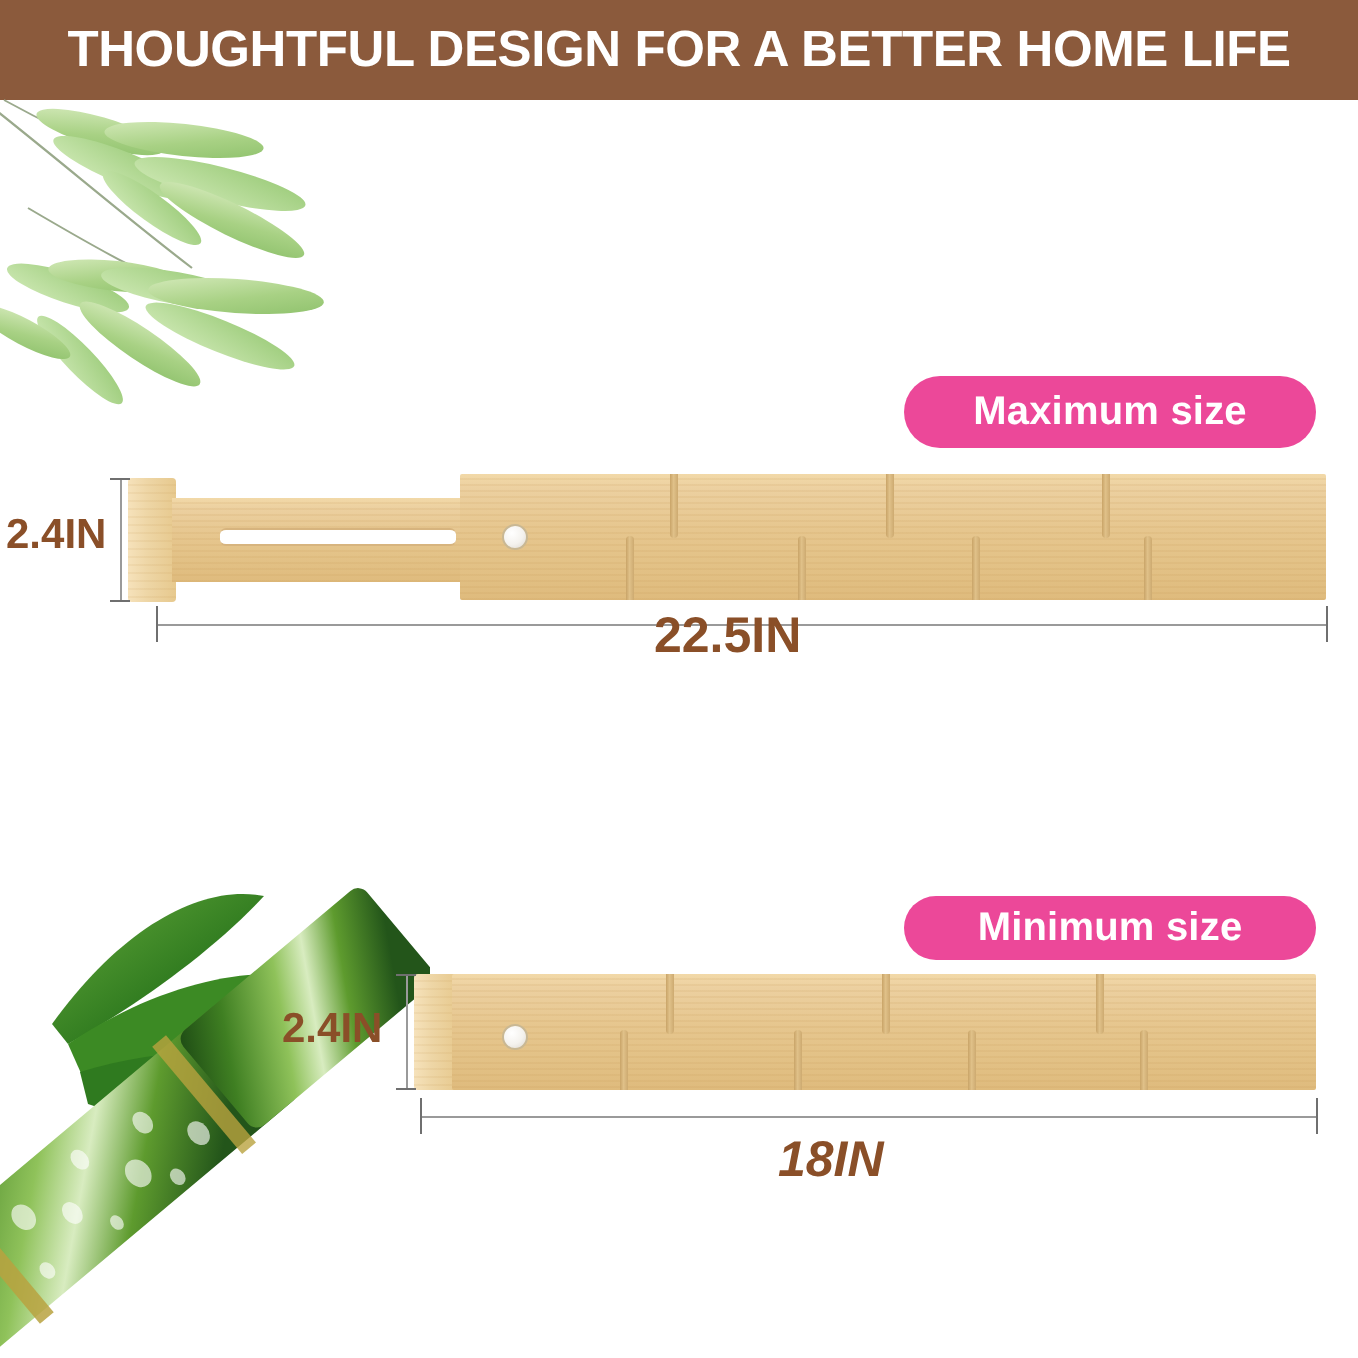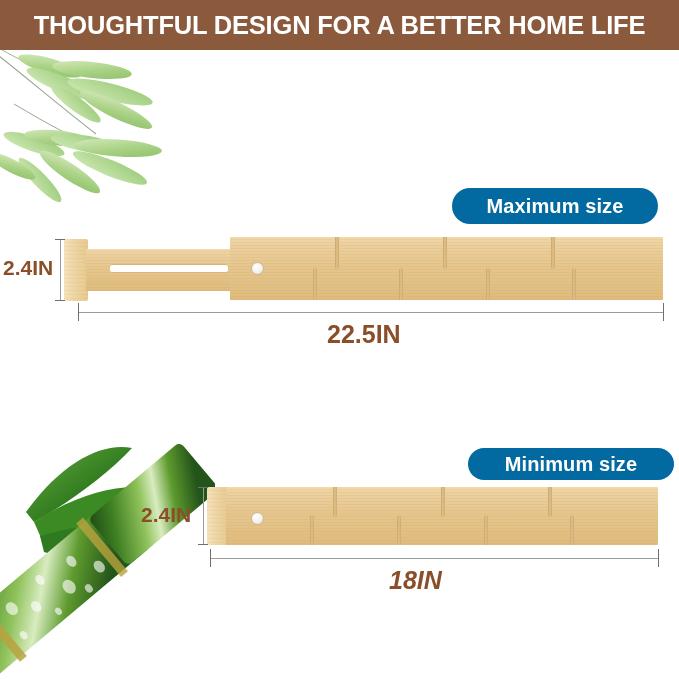--- a/index.html
+++ b/index.html
@@ -32,31 +32,31 @@
     pointer-events:none;
   }
   .bamboo-photo{
     position:absolute; left:0px; top:440px; width:215px; height:239px;
     pointer-events:none;
   }
 
   
   .size-badge{
     position:absolute;
-    background:#0369a1;
+    background:#ec4899;
     border-radius:999px;
     color:#fff;
     font-weight:bold;
     font-size:20px;
     display:flex; align-items:center; justify-content:center;
     letter-spacing:0.1px;
     white-space:nowrap;
   }
   #badge-max{ left:452px; top:188px; width:206px; height:36px; }
-  #badge-min{ left:468px; top:448px; width:206px; height:32px; }
+  #badge-min{ left:452px; top:448px; width:206px; height:32px; }
 
   
   .product{ position:absolute; }
 
   
   .wood{
     position:absolute;
     background:
       repeating-linear-gradient(to bottom,
          rgba(255,255,255,0.00) 0px,
@@ -245,21 +245,21 @@
 </div>
 
 <div class="dim-line-v" style="left:60px; top:239px; height:62px;"></div>
 <div class="dim-tick-h" style="left:55px; top:239px; width:10px;"></div>
 <div class="dim-tick-h" style="left:55px; top:300px; width:10px;"></div>
 <div class="dim-text hgt" style="left:3px; top:256px;">2.4IN</div>
 
 <div class="dim-line-h" style="left:78px; top:312px; width:585px;"></div>
 <div class="dim-tick-v" style="left:78px; top:303px; height:18px;"></div>
 <div class="dim-tick-v" style="left:663px; top:303px; height:18px;"></div>
-<div class="dim-text len" style="left:327px; top:320px;">22.5IN</div>
+<div class="dim-text len" style="left:327px; top:304px;">22.5IN</div>
 
 <div class="product">
 
   <div class="wood cap" style="left:207px; top:487px; width:22px; height:58px; border-radius:2px;"></div>
 
   <div class="wood" style="left:226px; top:487px; width:432px; height:58px; border-radius:1px;"></div>
 
   <div class="rivet" style="left:251px; top:512px; width:13px; height:13px;"></div>
 
   <div class="notch top" style="left:333px; top:487px; width:4px; height:30px;"></div>

